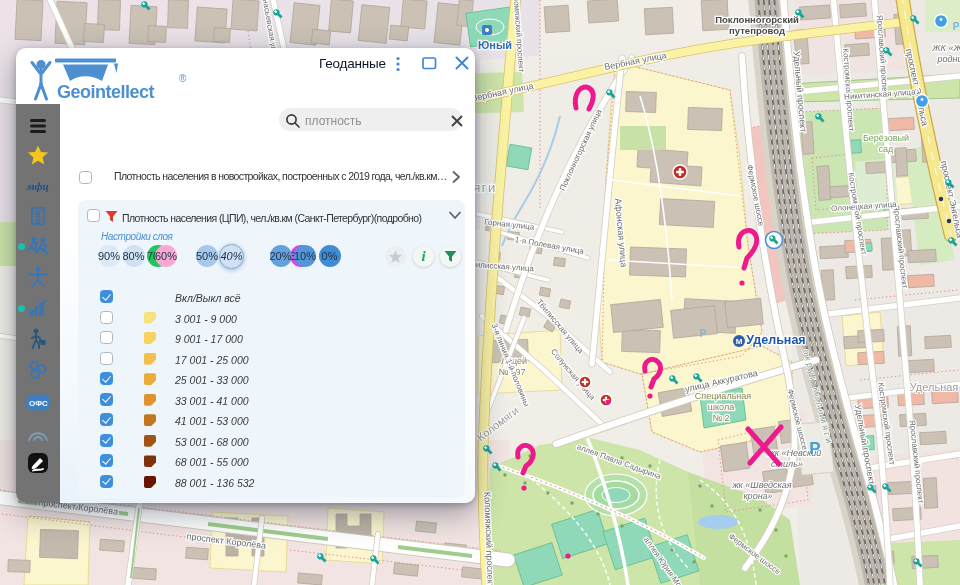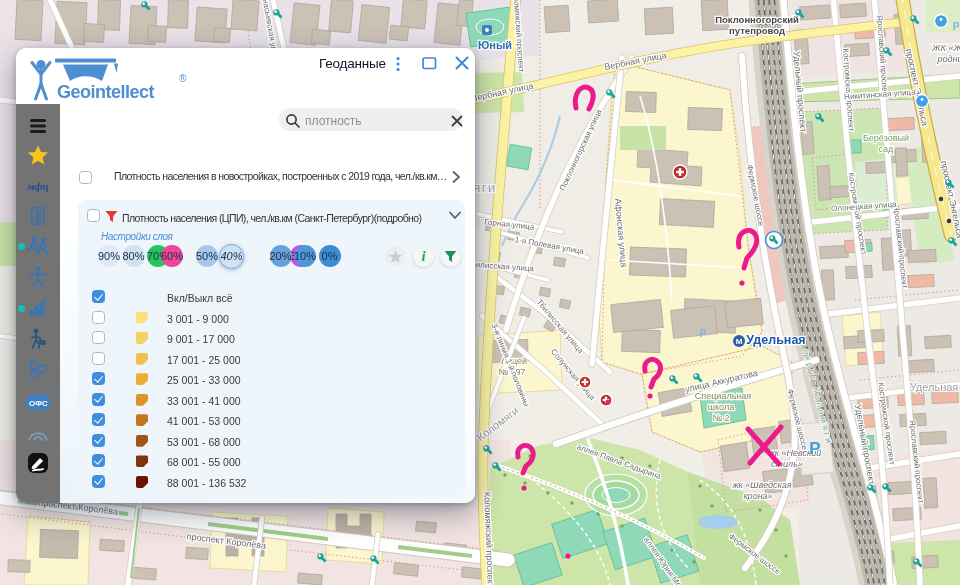--- a/index.html
+++ b/index.html
@@ -38,21 +38,21 @@
   .cb.on { background:#3E8EDE; border-color:#3E8EDE; }
   .cb.on::after { content:""; position:absolute; left:3px; top:0.5px; width:4px; height:7px;
      border:solid #fff; border-width:0 1.8px 1.8px 0; transform:rotate(40deg); }
   #card { left:62px; top:152px; width:387px; height:298px; background:#EEF5FB; border-radius:8px; }
   #card2-title { position:absolute; left:44px; top:12px; font-size:10.5px; letter-spacing:-0.6px; color:#333; white-space:nowrap;}
   #settings-link { position:absolute; left:23px; top:31px; font-size:10px; letter-spacing:-0.4px; color:#4A90D9;font-style:italic; }
   .opac { position:absolute; border-radius:50%; width:22px; height:22px; font-size:11px; color:#223347;
           display:flex;align-items:center;justify-content:center; top:45px;}
   .opac.sel { width:25px; height:25px; top:43.5px; border:1.5px solid #7FAEDC; box-shadow:0 1px 4px rgba(60,100,160,.45); background:#CFE2F5; z-index:2;font-style:italic;}
   .tool { position:absolute; top:46px; width:21px; height:21px; border-radius:50%; display:flex; align-items:center; justify-content:center; }
-  .leg-row { position:absolute; left:0; width:100%; height:20px; }
+  .leg-row { position:absolute; left:8px; width:100%; height:20px;font-style:italic; }
   .leg-label { position:absolute; left:89px; top:4px; font-size:10.5px; color:#3A3A3A; }
   .leg-swatch { position:absolute; left:58px; top:3px; width:12px; height:12px; border-radius:2px;
       clip-path: polygon(0 0, 100% 0, 100% 58%, 58% 100%, 0 100%); }
   .chev { stroke:#5A6570; stroke-width:1.8; fill:none; stroke-linecap:round; stroke-linejoin:round; }
 </style>
 </head>
 <body>
 
 <div id="app">
   <svg id="map" viewBox="0 0 960 585" xmlns="http://www.w3.org/2000/svg">
@@ -717,21 +717,21 @@
           </div>
           <div class="leg-row" style="top: 272.95px;">
             <div class="cb on" style="left: 14px; top: 2px;"></div>
             <div class="leg-swatch" style="background: rgb(107, 20, 5);"></div>
             <div class="leg-label">88 001 - 136 532</div>
           </div>
         </div>
     <div class="opac" style="left: 20px; background: rgb(220, 233, 246);">90%</div>
         <div class="opac" style="left: 44.5px; background: rgb(207, 225, 243);">80%</div>
         <div class="opac" style="left: 69px; background: #22c55e;">70%</div>
-        <div class="opac" style="left: 83px; background: #ec4899;">60%</div>
+        <div class="opac" style="left: 77px; background: #f9a8d4;">60%</div>
         <div class="opac" style="left: 118px; background: rgb(166, 200, 234);">50%</div>
         <div class="opac sel" style="left: 141px; background: rgb(207, 226, 245);">40%</div>
         <div class="opac" style="left: 171px; background: #d946ef; margin-left: 41px;">30%</div>
         <div class="opac" style="left: 191.5px; background: rgb(102, 161, 220);">20%</div>
         <div class="opac" style="left: 216px; background: rgb(83, 150, 216);">10%</div>
         <div class="opac" style="left: 240.5px; background: rgb(63, 139, 212);">0%</div>
       </div>
   </div>
 </div>
 

